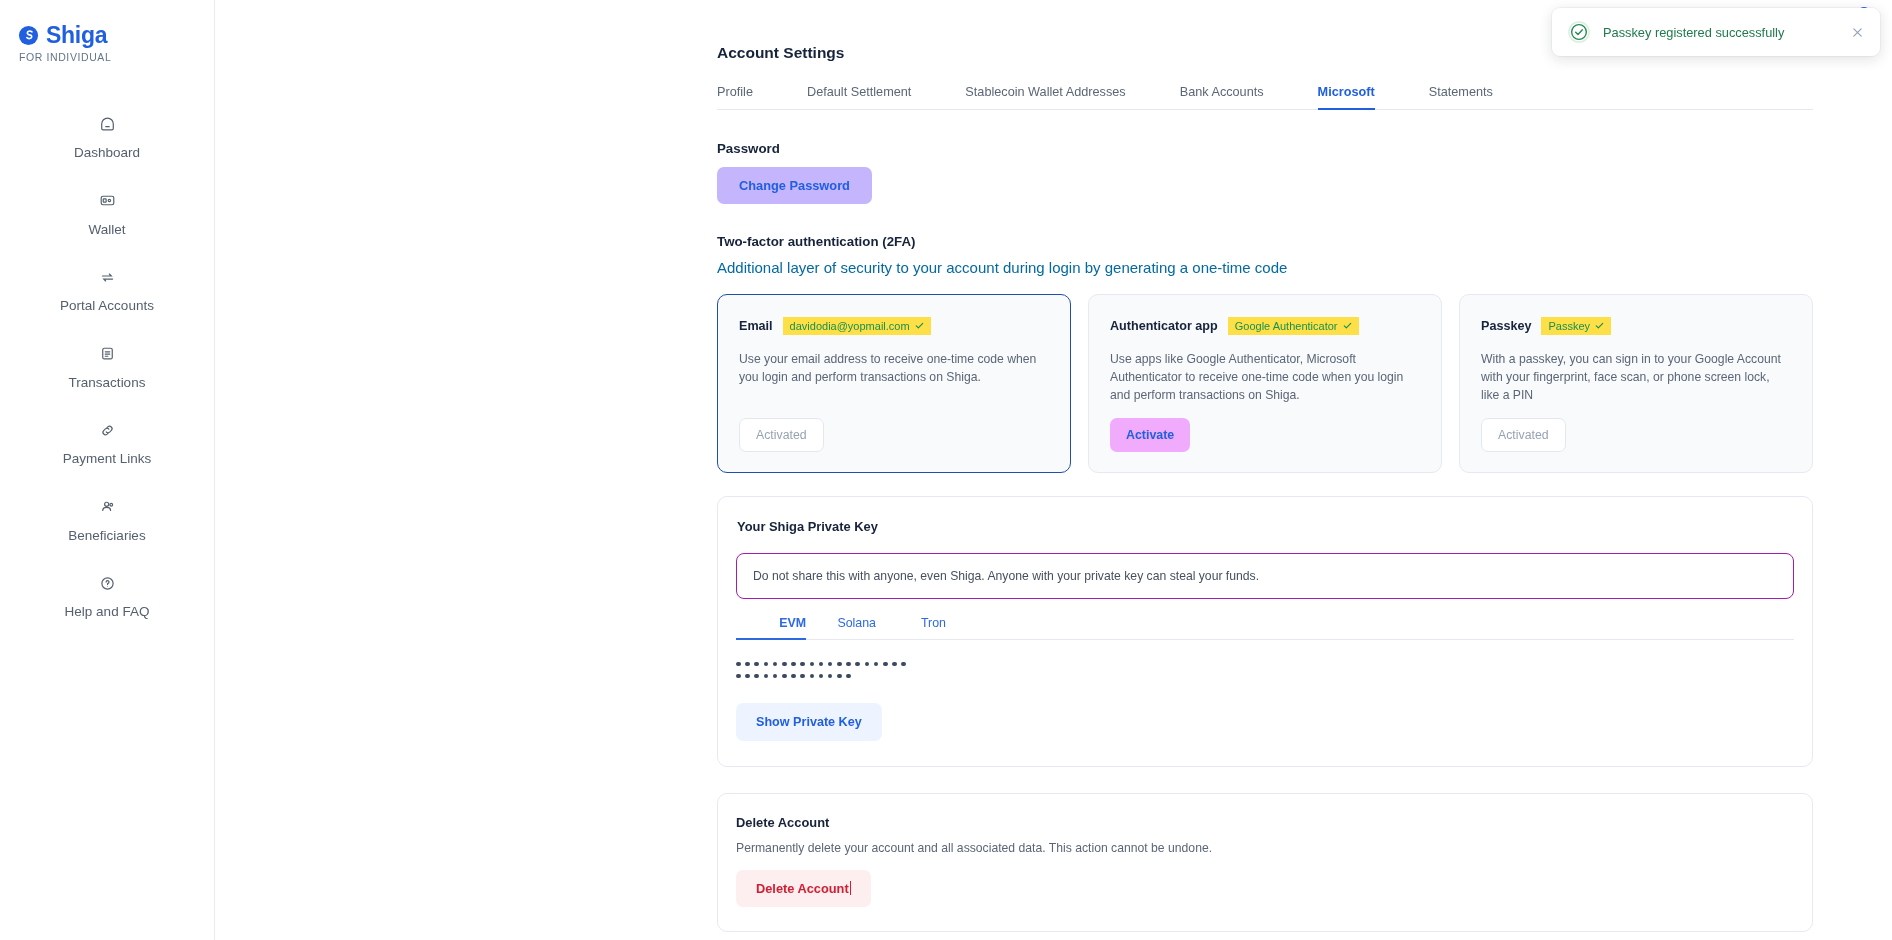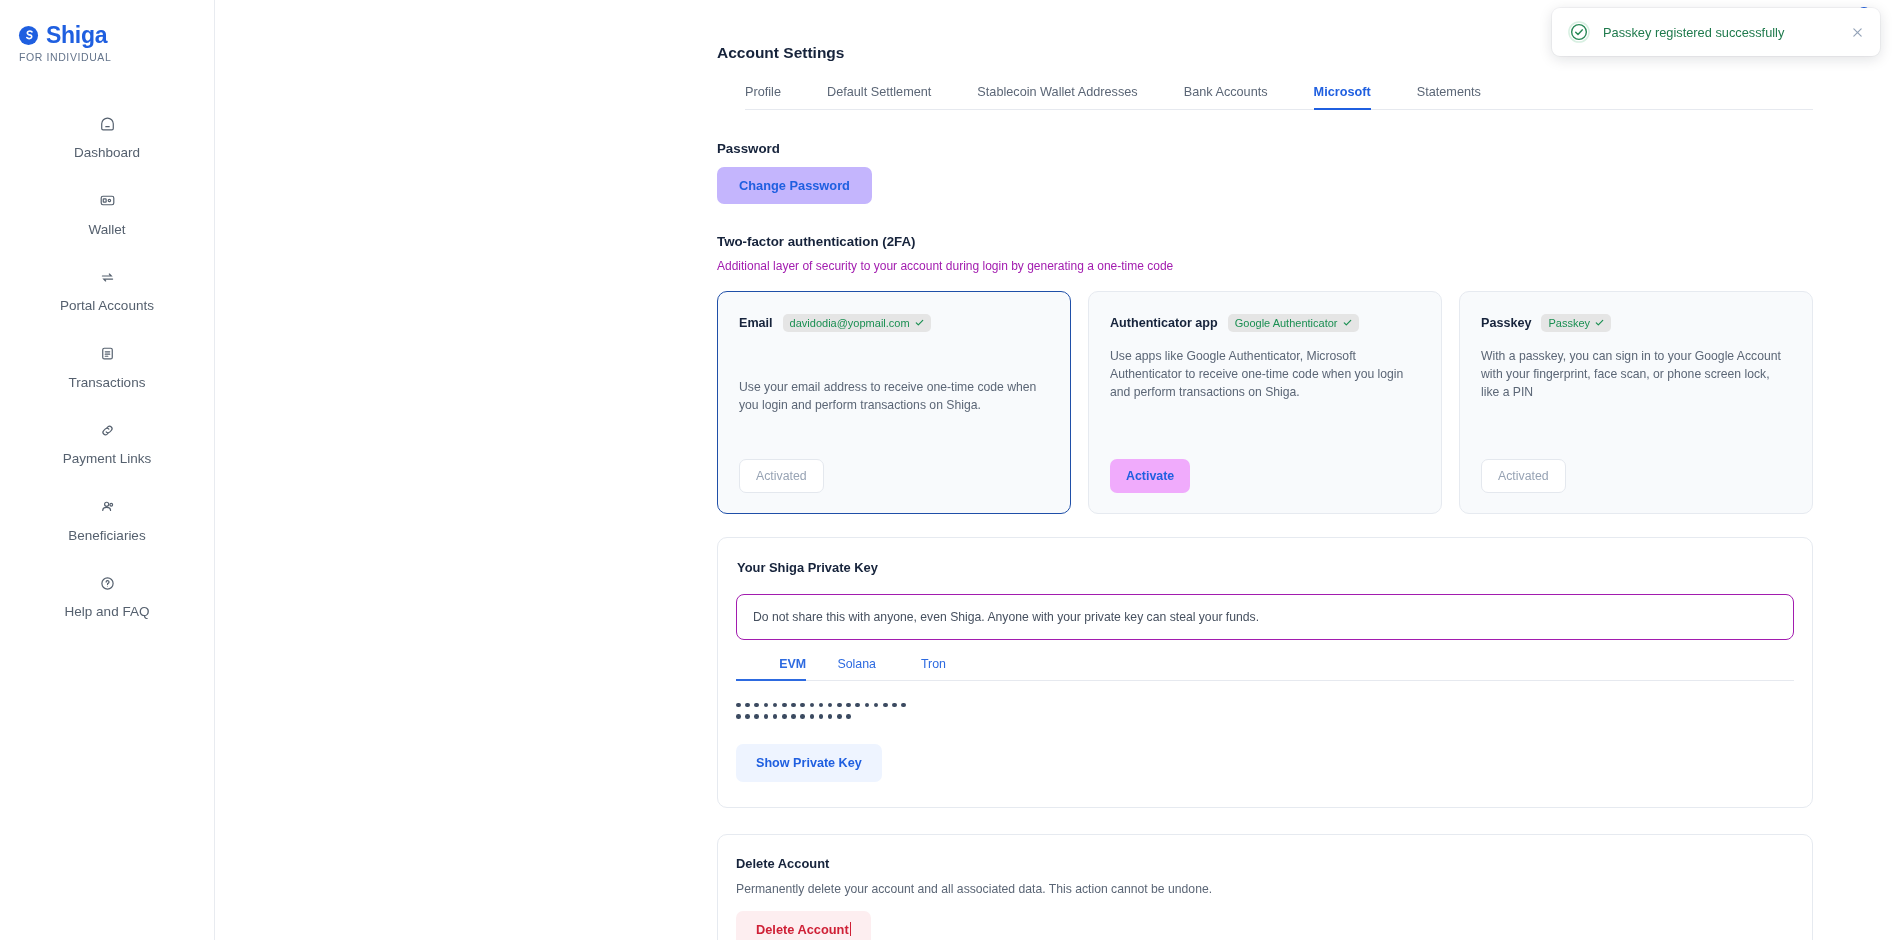--- a/index.html
+++ b/index.html
@@ -86,58 +86,58 @@
     width: 18px; height: 18px; cursor: pointer; color: #94a3b8;
     display: flex; align-items: center; justify-content: center;
     font-size: 14px; line-height: 1;
   }
 
   
   .content { padding: 8px 0 0 0; }
   .page-inner { width: 1096px; margin-left: 502px; }
   .page-title { font-size: 15.5px; font-weight: bold; color: #16233b; margin-bottom: 23px; }
 
-  .tabs { display: flex; gap: 7px; border-bottom: 1px solid #e6e9ef; margin-left: 28px; }
+  .tabs { display: flex; gap: 15px; border-bottom: 1px solid #e6e9ef; }
   .tab {
     font-size: 12.7px; color: #5b6676; padding: 0 0 9px 0;
     margin-right: 39px; cursor: pointer; white-space: nowrap;
     border-bottom: 2px solid transparent; margin-bottom: -1px;
   }
   .tab:last-child { margin-right: 0; }
   .tab.active { color: #1f5fe0; font-weight: bold; border-bottom-color: #1f5fe0; }
 
   .section-title { font-size: 13.3px; font-weight: bold; color: #16233b; }
-  .section-sub { font-size: 12px; color: #a21caf; }
+  .section-sub { font-size: 15px; color: #0369a1; }
 
   .password-block { margin-top: 31px; }
   .btn-soft {
     display: inline-flex; align-items: center; justify-content: center;
     background: #c4b5fd; color: #1f5fe0;
     font-size: 12.8px; font-weight: bold;
     border: none; border-radius: 7px;
     padding: 11px 22px; cursor: pointer; margin-top: 11px;
   }
 
   .twofa-block { margin-top: 30px; }
   .twofa-block .section-sub { margin-top: 10px; }
 
   .cards-row { display: flex; gap: 17px; margin-top: 18px; }
   .fa-card {
     flex: 1; background: #f8fafc;
     border: 1px solid #e6eaf0; border-radius: 10px;
     padding: 22px 21px 20px 21px; min-height: 153px;
     display: flex; flex-direction: column;
   }
-  .fa-card.selected { border: 1.6px solid #1f4fa8; gap: 31px; }
+  .fa-card.selected { border: 1.6px solid #1f4fa8; }
   .fa-head { display: flex; align-items: center; gap: 10px; }
   .fa-name { font-size: 12.6px; font-weight: bold; color: #16233b; }
   .fa-badge {
     display: inline-flex; align-items: center; gap: 5px;
-    background: #e5e5e5; color: #1a8f52;
-    font-size: 11px; border-radius: 5px; padding: 3px 7px;
+    background: #fde047; color: #1a8f52;
+    font-size: 11px; border-radius: 0; padding: 3px 7px;
     white-space: nowrap;
   }
   .fa-desc {
     font-size: 12.2px; color: #5b6676; line-height: 1.48;
     margin-top: 15px; flex: 1;
   }
   .btn-disabled {
     align-self: flex-start;
     background: #ffffff; color: #97a3b4;
     border: 1px solid #e4e8ee; border-radius: 7px;

